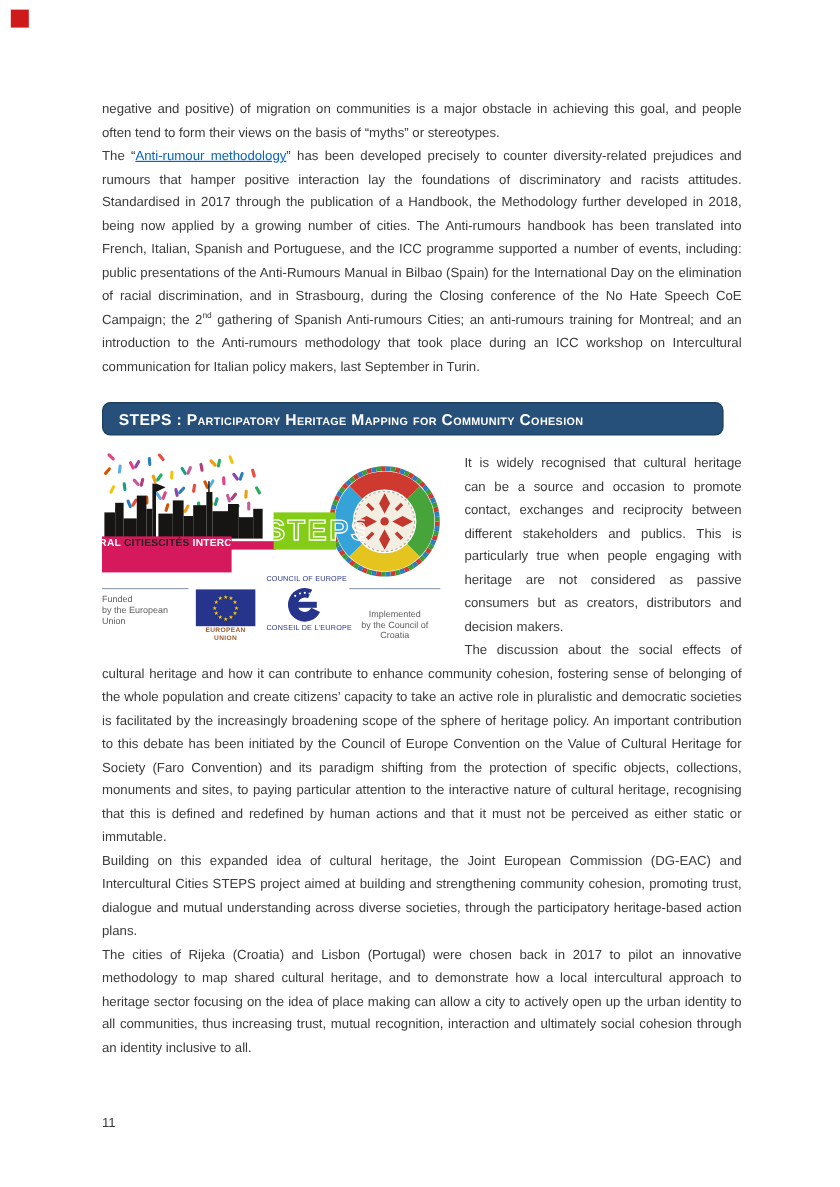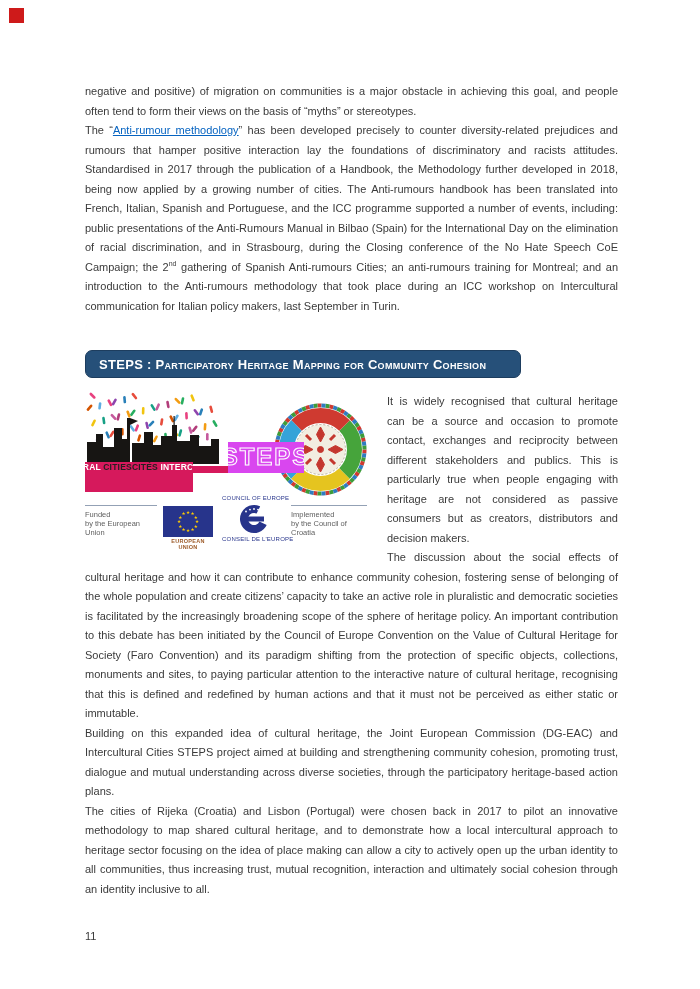--- a/index.html
+++ b/index.html
@@ -4,50 +4,50 @@
 <style>
   html,body{margin:0;padding:0;background:#fff;}
   .page{position:relative;width:700px;height:989px;background:#ffffff;overflow:hidden;
         font-family:"Liberation Sans",sans-serif;color:#3a3a3a;}
   .corner-marker{position:absolute;left:9px;top:8px;width:15px;height:15px;background:#ce1a1a;}
   .content{position:absolute;left:85px;top:82px;width:533px;}
   .content p{margin:0;font-size:11px;line-height:19.5px;text-align:justify;}
   .p2{margin-top:13px;}
   a.doclink{color:#0563c1;text-decoration:underline;cursor:pointer;}
   sup{font-size:7px;line-height:0;}
-  .section-banner{margin-top:34px;width:436px;height:28px;background:#265079;border:1px solid #1d3d5e;
+  .section-banner{margin-top:19px;width:518px;height:28px;background:#265079;border:1px solid #1d3d5e;
         border-radius:7px;display:flex;align-items:center;padding-left:13px;box-sizing:border-box;}
   .section-banner span{color:#ffffff;font-weight:bold;font-size:13px;font-variant:small-caps;letter-spacing:0.3px;}
   .steps-section{margin-top:14px;}
   .logo-block{float:left;width:282px;height:168px;margin-right:20px;position:relative;}
   .p3{line-height:15.5px;}
   .p4{margin-top:13px;line-height:17px;}
   .p5{margin-top:15px;line-height:17px;clear:both;}
   .p6{margin-top:14px;line-height:17px;}
   .page-number{position:absolute;left:85px;top:930px;font-size:11px;color:#3a3a3a;}
   
   .sky-svg{position:absolute;left:0;top:0;width:134px;height:72px;}
   .ic-banner{position:absolute;left:0;top:70px;width:108px;height:30px;background:#d6195c;
         display:flex;flex-direction:row;justify-content:center;}
   .ic-line{font-size:8.5px;font-weight:bold;letter-spacing:0.2px;line-height:10px;text-align:center;white-space:nowrap;}
   .ic-white{color:#ffffff;} .ic-black{color:#231f1f;}
   .connector{position:absolute;left:107px;top:74px;width:38px;height:7px;background:#d6195c;}
   .mandala{position:absolute;left:189px;top:11px;width:93px;height:93px;}
-  .steps-box{position:absolute;left:143px;top:50px;width:76px;height:31px;background:#d946ef;}
+  .steps-box{position:absolute;left:143px;top:50px;width:52px;height:31px;background:#84cc16;}
   .steps-box svg{display:block;width:76px;height:31px;}
   .funded{position:absolute;left:0;top:113px;width:72px;border-top:1px solid #93a1b5;padding-top:4px;
         font-size:7.5px;line-height:9px;text-align:left;color:#5f5f5f;}
   .eu{position:absolute;left:78px;top:114px;width:50px;text-align:center;}
   .eu svg{display:block;width:50px;height:31px;}
   .eu-caption{font-size:5.5px;font-weight:bold;letter-spacing:0.3px;color:#9c5a28;margin-top:1px;}
   .coe{position:absolute;left:137px;top:103px;width:64px;text-align:center;color:#27348b;}
   .coe-top,.coe-bottom{font-size:6px;letter-spacing:0.2px;white-space:nowrap;}
   .coe svg{display:block;margin:2px auto 1px;width:44px;height:32px;}
-  .implemented{position:absolute;left:206px;top:113px;width:76px;border-top:1px solid #93a1b5;padding-top:4px;
-        font-size:7.5px;line-height:9px;text-align:left;color:#5f5f5f;}
+  .implemented{position:absolute;left:206px;top:113px;width:76px;border-top:1px solid #93a1b5;padding-top:16px;
+        font-size:7.5px;line-height:9px;text-align:center;color:#5f5f5f;}
 </style>
 </head>
 <body>
 
 <div class="page">
 
   <div class="corner-marker"></div>
 
   <div class="content">
 

